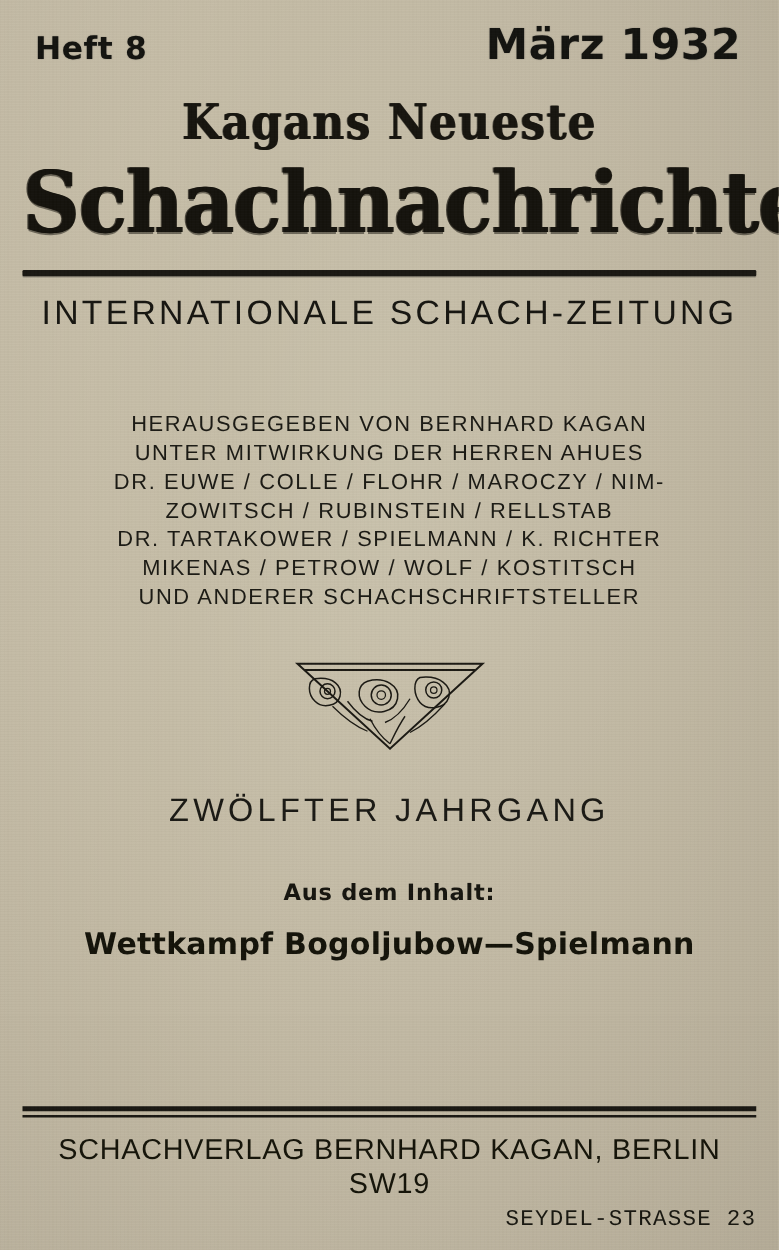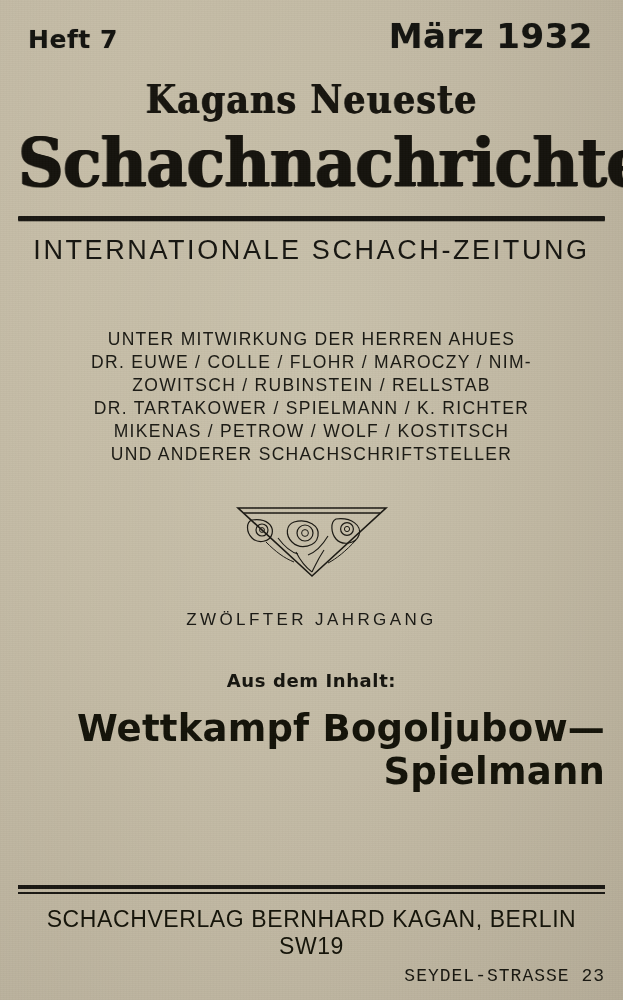--- a/index.html
+++ b/index.html
@@ -117,40 +117,40 @@
     margin: 36px auto 0 auto;
     width: 160px;
     height: 78px;
     display: block;
   }
 
   .jahrgang {
     text-align: center;
     margin-top: 30px;
     font-family: "Liberation Sans", sans-serif;
-    font-size: 17px;
+    font-size: 26px;
     letter-spacing: 3.4px;
     color: #1a1914;
   }
 
   .inhalt-label {
     text-align: center;
     margin-top: 40px;
     font-family: "DejaVu Sans", sans-serif;
     font-weight: bold;
     font-size: 18px;
     letter-spacing: 0.6px;
     color: #16150f;
   }
   .inhalt-title {
-    text-align: right;
+    text-align: center;
     margin-top: 16px;
     font-family: "DejaVu Sans", sans-serif;
     font-weight: bold;
-    font-size: 37px;
+    font-size: 24px;
     letter-spacing: 0.2px;
     color: #141309;
   }
   .inhalt-sub {
     text-align: center;
     margin-top: 12px;
     font-family: "DejaVu Sans", sans-serif;
     font-weight: bold;
     font-size: 16px;
     letter-spacing: 0.3px;
@@ -189,32 +189,33 @@
     letter-spacing: 1px;
     color: #181710;
   }
 </style>
 </head>
 <body>
 
 <div class="page">
 
   <div class="topbar">
-    <div class="issue">Heft 7</div>
+    <div class="issue">Heft 8</div>
     <div class="date">März 1932</div>
   </div>
 
   <div class="masthead-small">Kagans Neueste</div>
   <div class="masthead-big">Schachnachrichten</div>
 
   <div class="rule"></div>
 
   <div class="subtitle">INTERNATIONALE SCHACH-ZEITUNG</div>
 
   <div class="credits">
+    <div>HERAUSGEGEBEN VON BERNHARD KAGAN</div>
     <div>UNTER MITWIRKUNG DER HERREN AHUES</div>
     <div>DR. EUWE / COLLE / FLOHR / MAROCZY / NIM-</div>
     <div>ZOWITSCH  /  RUBINSTEIN  /  RELLSTAB</div>
     <div>DR. TARTAKOWER / SPIELMANN / K. RICHTER</div>
     <div>MIKENAS  /  PETROW  /  WOLF / KOSTITSCH</div>
     <div>UND ANDERER  SCHACHSCHRIFTSTELLER</div>
   </div>
 
   <svg class="ornament" viewBox="0 0 160 78">
     <g fill="none" stroke="#1b1913" stroke-width="1.6">

